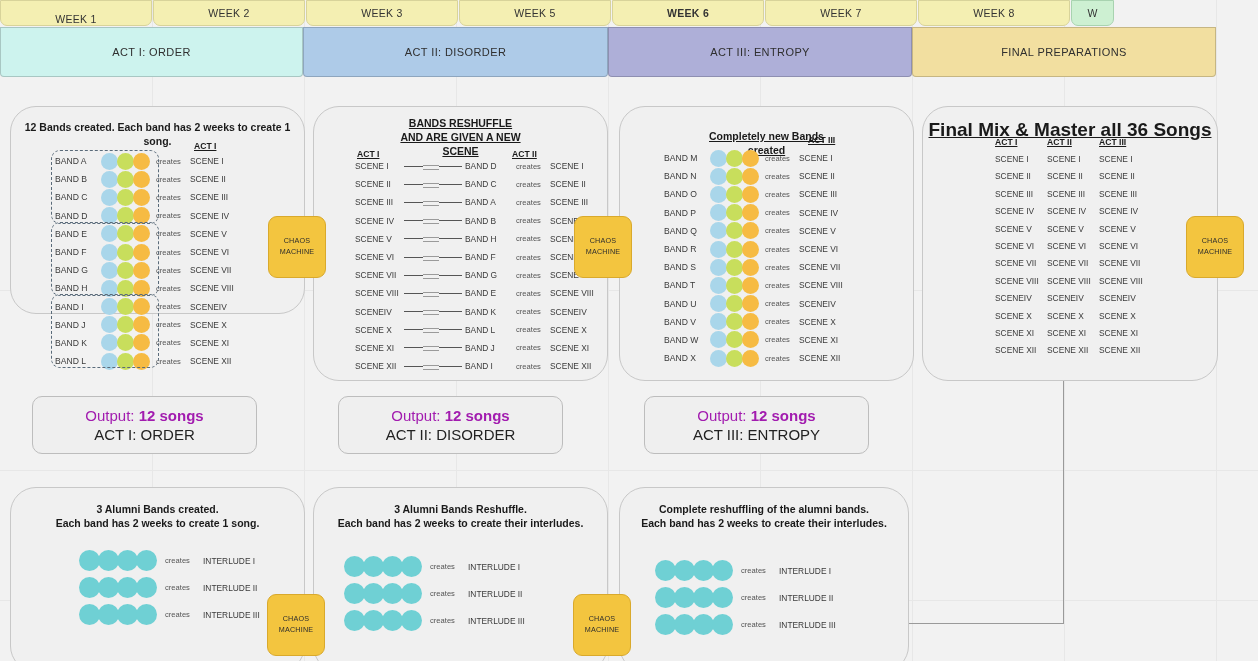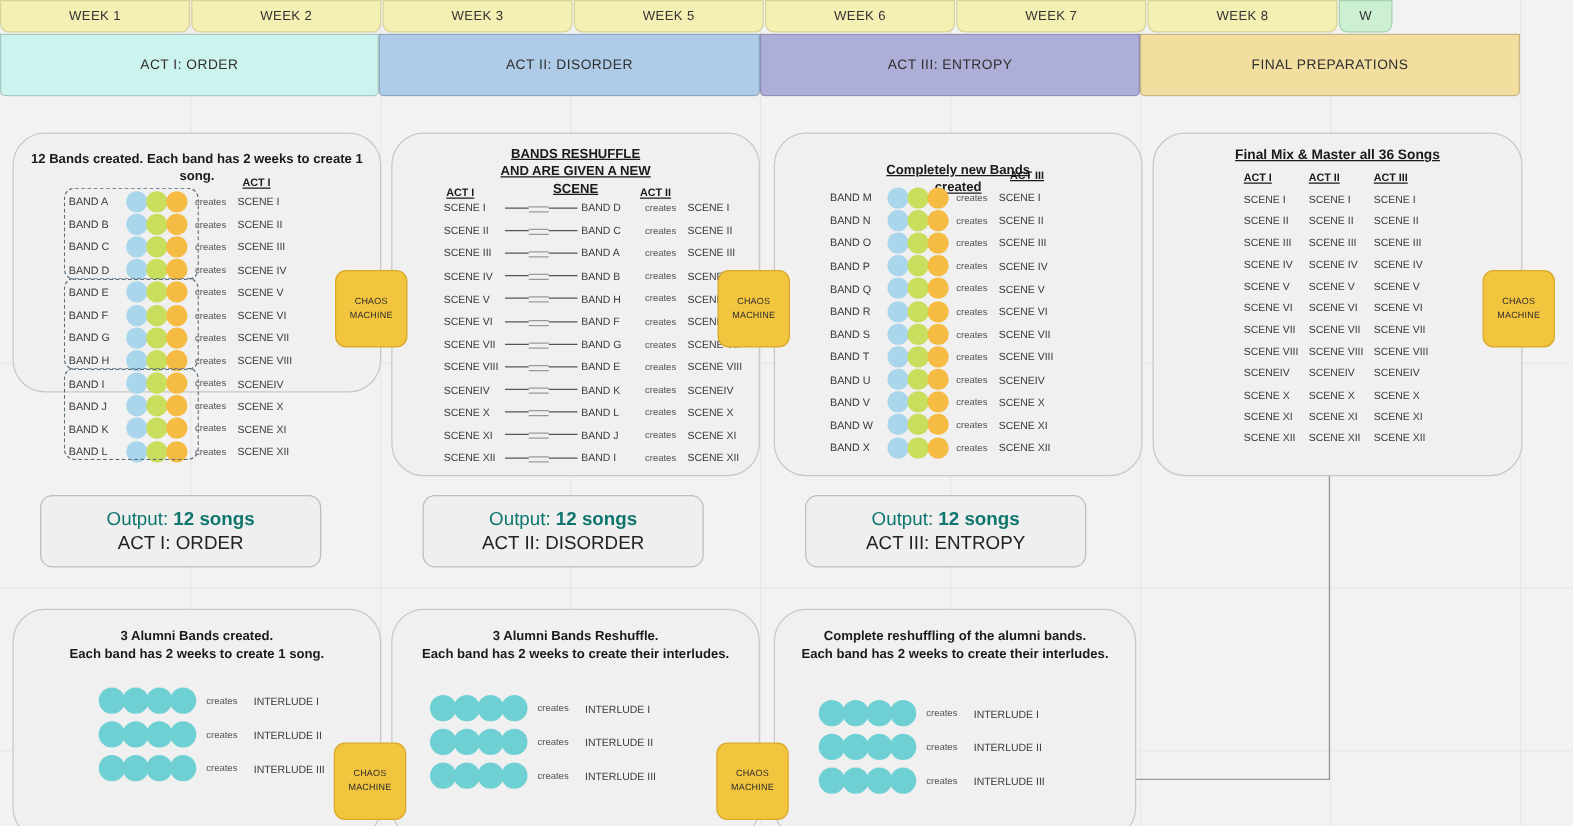--- a/index.html
+++ b/index.html
@@ -39,21 +39,21 @@
   
   .panel {
     position: absolute; background: #f0f0f0;
     border: 1px solid #c8c8c8; border-radius: 26px; z-index: 2;
   }
   .panel-title {
     position: absolute; left: 0; right: 0; text-align: center;
     font-size: 10.5px; font-weight: bold; color: #1a1a1a; line-height: 1.35;
   }
   .panel-title.underline span { text-decoration: underline; }
-  .panel-title.big { font-size: 11px; }
+  .panel-title.big { font-size: 19px; }
 
   
   .bandlist { position: absolute; }
   .bandrow { display: flex; align-items: center; height: 18.2px; }
   .bandname { width: 46px; font-size: 8.6px; color: #3a3a3a; white-space: nowrap; }
   .dots { display: flex; gap: 0px; }
   .dot { width: 17px; height: 17px; border-radius: 50%; margin-right: -1px; }
   .dot.blue  { background: #a9d6ea; }
   .dot.lime  { background: #c8de5c; }
   .dot.orange{ background: #f6bb43; }
@@ -92,21 +92,21 @@
     display: flex; flex-direction: column; align-items: center; justify-content: center;
     font-size: 7.2px; color: #2d2d2d; letter-spacing: .2px; line-height: 1.5; z-index: 6;
   }
 
   
   .outbox {
     position: absolute; background: #efefef; border: 1px solid #bdbdbd; border-radius: 10px;
     display: flex; flex-direction: column; align-items: center; justify-content: center;
     z-index: 3;
   }
-  .outbox .l1 { font-size: 15px; color: #0f766e; text-align: center; }
+  .outbox .l1 { font-size: 15px; color: #a21caf; text-align: center; }
   .outbox .l1 b { font-weight: bold; }
   .outbox .l2 { font-size: 15px; color: #222; margin-top: 2px; }
 
   
   .alrow { display: flex; align-items: center; height: 27px; }
   .aldots { display: flex; }
   .aldot { width: 21px; height: 21px; border-radius: 50%; background: #6fd0d4; margin-right: -2px; }
   .alcreates { font-size: 7.6px; color: #555; margin-left: 10px; width: 34px; }
   .alname { font-size: 8.4px; color: #3a3a3a; margin-left: 4px; white-space: nowrap; }
 
@@ -126,33 +126,33 @@
     <div class="gv" style="left:760px"></div>
     <div class="gv" style="left:912px"></div>
     <div class="gv" style="left:1064px"></div>
     <div class="gv" style="left:1216px"></div>
     <div class="gh" style="top:290px"></div>
     <div class="gh" style="top:470px"></div>
     <div class="gh" style="top:600px"></div>
   </div>
 
   <div class="weeks" id="weeks">
-      <div class="week" style="width: 152px;">
+      <div class="week" style="width: 152px; align-items: flex-end;">
         <span>WEEK 1</span>
       </div>
       <div class="week" style="width: 152px;">
         <span>WEEK 2</span>
       </div>
       <div class="week" style="width: 152px;">
         <span>WEEK 3</span>
       </div>
       <div class="week" style="width: 152px;">
         <span>WEEK 5</span>
       </div>
-      <div class="week" style="width: 152px;">
+      <div class="week" style="width: 152px; font-weight: bold;">
         <span>WEEK 6</span>
       </div>
       <div class="week" style="width: 152px; justify-content: center;">
         <span>WEEK 7</span>
       </div>
       <div class="week" style="width: 152px;">
         <span>WEEK 8</span>
       </div>
       <div class="week green" style="width: 43px;">
         <span>W</span>

